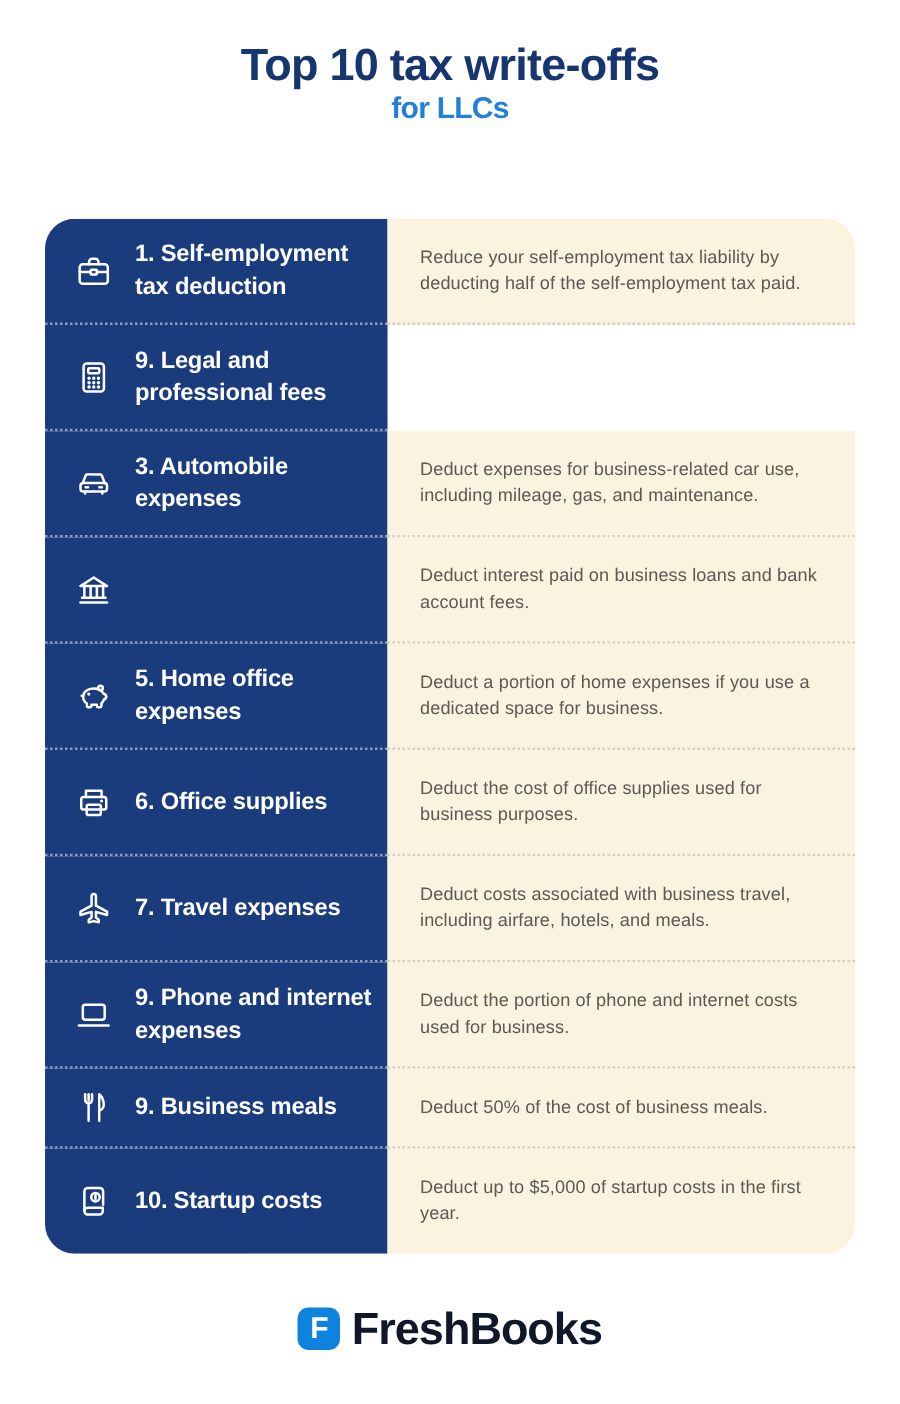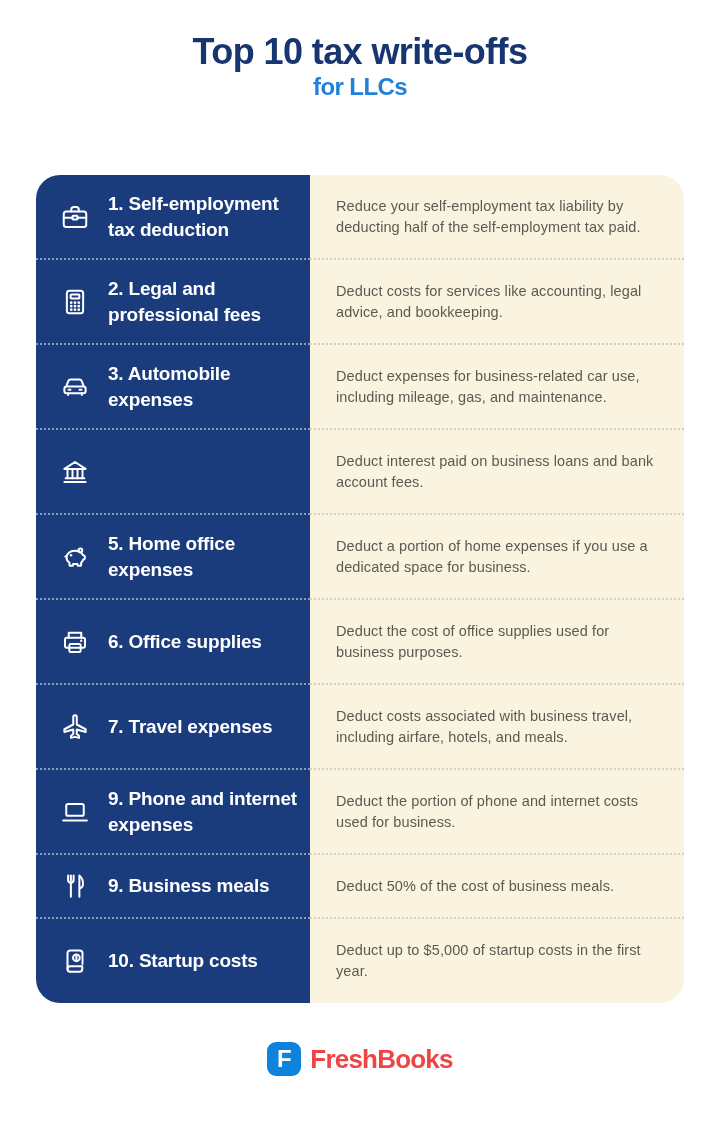--- a/index.html
+++ b/index.html
@@ -98,23 +98,23 @@
     border-radius: 9px 9px 9px 9px;
     color: #ffffff;
     font-weight: 800;
     font-size: 24px;
     display: flex;
     align-items: center;
     justify-content: center;
     line-height: 1;
   }
   .logo-text {
-    font-size: 26px;
+    font-size: 36px;
     font-weight: 700;
-    color: #ef4444;
+    color: #0f172a;
     letter-spacing: -0.8px;
   }
 </style>
 </head>
 <body>
 
 <div class="header">
   <div class="title-line1">Top 10 tax write-offs</div>
   <div class="title-line2">for LLCs</div>
 </div>
@@ -139,24 +139,21 @@
 
   <div class="row">
     <div class="row-left">
       <span class="icon">
           <svg width="30" height="30" viewBox="0 0 24 24" fill="none" stroke="#fff" stroke-width="1.6" stroke-linecap="round" stroke-linejoin="round">
             <rect x="5.5" y="3" width="13" height="18" rx="2"></rect>
             <rect x="8.5" y="6" width="7" height="3.2" rx="0.6"></rect>
             <path stroke-width="2.2" d="M9 12.5h.01M12 12.5h.01M15 12.5h.01M9 15.3h.01M12 15.3h.01M15 15.3h.01M9 18.1h.01M12 18.1h.01M15 18.1h.01"></path>
           </svg>
         </span>
-      <span class="row-title">2. Legal and professional fees</span>
-    </div>
-    <div class="row-right">
-      <span class="row-desc">Deduct costs for services like accounting, legal advice, and bookkeeping.</span>
+      <span class="row-title">9. Legal and professional fees</span>
     </div>
   </div>
 
   <div class="row">
     <div class="row-left">
       <span class="icon">
           <svg width="30" height="30" viewBox="0 0 24 24" fill="none" stroke="#fff" stroke-width="1.6" stroke-linecap="round" stroke-linejoin="round">
             <path d="M5 11.5l1.6-4.2A2 2 0 0 1 8.5 6h7a2 2 0 0 1 1.9 1.3l1.6 4.2"></path>
             <rect x="3.5" y="11.5" width="17" height="5.5" rx="1.8"></rect>
             <path d="M6.5 17v1.3M17.5 17v1.3"></path>

